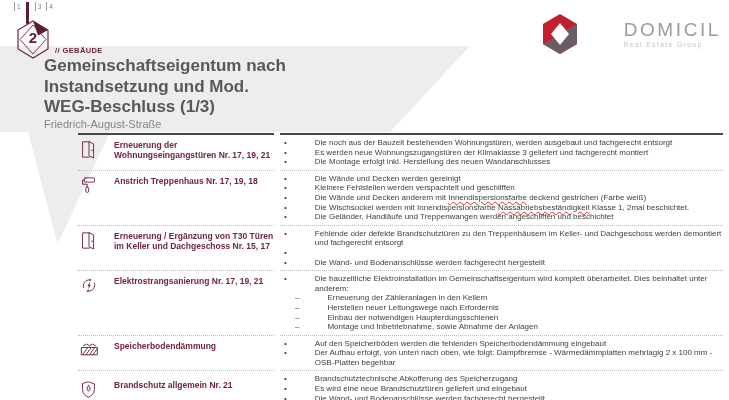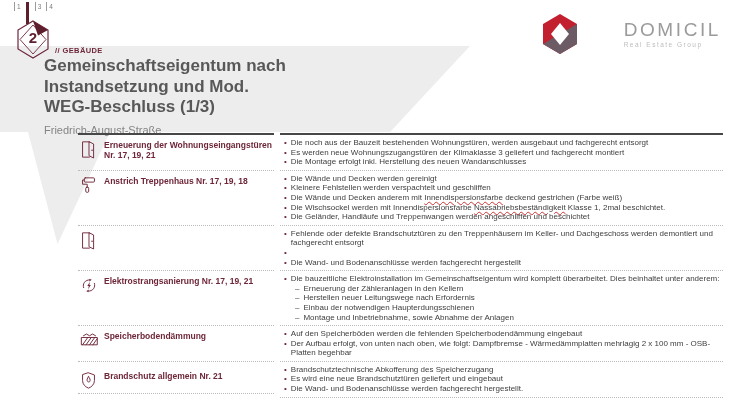--- a/index.html
+++ b/index.html
@@ -35,26 +35,26 @@
     color:#6e2639;letter-spacing:.4px;z-index:2;
   }
   
   .brand{position:absolute;right:8px;top:13px;display:flex;align-items:center;z-index:2;gap:36px;}
   .brand-hex{margin-right:9px;}
   .brand-name{font-size:19px;color:#9b9b9b;letter-spacing:2.6px;line-height:19px;}
   .brand-tagline{font-size:6.5px;color:#bdbdbd;letter-spacing:1.5px;margin-top:2px;}
   
   .header{position:absolute;left:44px;top:56px;z-index:1;}
   .title-line{font-size:17px;font-weight:bold;color:#585858;line-height:20.5px;}
-  .subtitle{font-size:11px;color:#848484;margin-top:6px;}
+  .subtitle{font-size:11px;color:#848484;}
   
   .table{position:absolute;left:78px;top:133px;width:645px;z-index:1;}
   .row{display:flex;}
   .row .cell-left{
-    width:194px;flex:none;margin-right:6px;display:flex;gap:6px;
+    width:194px;flex:none;margin-right:6px;display:flex;gap:16px;
     padding:4px 0 3px 2px;border-bottom:1px dotted #bcbcbc;
   }
   .row .cell-right{
     flex:1;padding:3px 0 3px 4px;border-bottom:1px dotted #bcbcbc;
   }
   .row.first .cell-left,.row.first .cell-right{border-top:2px solid #474747;}
   .row.last .cell-left,.row.last .cell-right{border-bottom:2px solid #474747;}
   .row:nth-child(1){min-height:31px;}
   .row:nth-child(2){min-height:45px;}
   .row:nth-child(3){min-height:40px;}
@@ -64,21 +64,21 @@
   .row:nth-child(7){min-height:39px;}
   .icon{width:18px;flex:none;color:#6e2639;padding-top:1px;}
   .icon svg{display:block;}
   .row-title{
     font-size:8.5px;font-weight:bold;color:#6e2639;line-height:10px;padding-top:1px;
   }
   .bullet-item,.dash-item{display:flex;gap:4px;}
   .dash-item{padding-left:11px;}
   .dot{color:#6e2639;font-size:8px;line-height:9.6px;flex:none;}
   .dash{color:#3d3d3d;font-size:8px;line-height:9.6px;flex:none;}
-  .btext{font-size:8px;color:#3d3d3d;line-height:9.6px;}
+  .btext{font-size:8px;color:#3d3d3d;line-height:9.6px;margin-left:24px;}
   .mark-spell{
     text-decoration:underline;text-decoration-style:wavy;
     text-decoration-color:#cc3333;text-decoration-thickness:1px;text-underline-offset:1px;
   }
 </style>
 </head>
 <body>
 
 <div>
 
@@ -187,20 +187,21 @@
       </div>
       <div class="row">
         <div class="cell-left">
           <span class="icon">
             <svg width="17" height="19" viewBox="0 0 20 22">
               <path fill="none" stroke="currentColor" stroke-width="1.1" stroke-linecap="round" stroke-linejoin="round" d="M11 2 H3 V20 H11"></path>
               <path fill="none" stroke="currentColor" stroke-width="1.1" stroke-linecap="round" stroke-linejoin="round" d="M11 2 L16 4.5 V21 L11 18.5 Z"></path>
               <circle cx="14.2" cy="12" r="0.9" fill="currentColor"></circle>
             </svg>
           </span>
+          <span class="row-title">Erneuerung / Ergänzung von T30 Türen im Keller und Dachgeschoss Nr. 15, 17</span>
         </div>
         <div class="cell-right">
           <div class="bullet-item">
             <span class="dot">•</span>
             <span class="btext"><span>Fehlende oder defekte Brandschutztüren zu den Treppenhäusern im Keller- und Dachgeschoss werden demontiert und fachgerecht entsorgt</span></span>
           </div>
           <div class="bullet-item">
             <span class="dot">•</span>
           </div>
           <div class="bullet-item">

